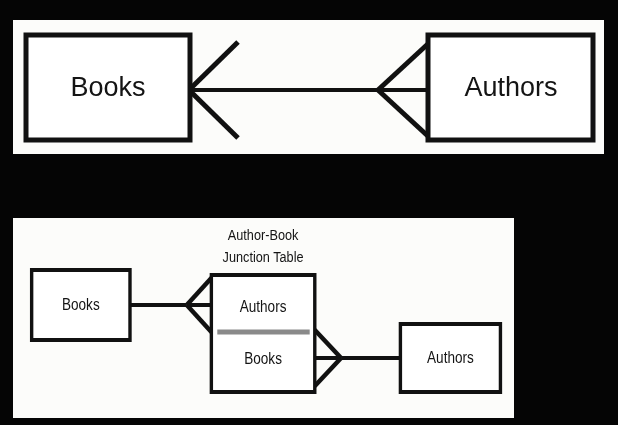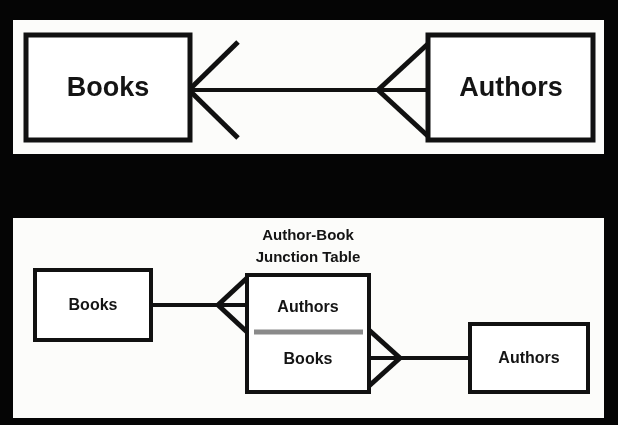--- a/index.html
+++ b/index.html
@@ -14,28 +14,27 @@
     overflow: hidden;
     font-family: "Liberation Sans", sans-serif;
     position: relative;
   }
   #stage {
     position: absolute;
     left: 0; top: 0;
     width: 618px;
     height: 425px;
     background: #050505;
-    font-weight: bold;
   }
   .panel {
     position: absolute;
     background: #fcfcfa;
   }
   #panel-top   { left: 13px; top: 20px;  width: 591px; height: 134px; }
-  #panel-bottom{ left: 13px; top: 218px; width: 591px; height: 200px; }
+  #panel-bottom{ left: 13px; top: 218px; width: 501px; height: 200px; }
 
   
   .panel svg {
     position: absolute;
     left: 0; top: 0;
     width: 100%;
     height: 100%;
     display: block;
   }
   .entity-label {

